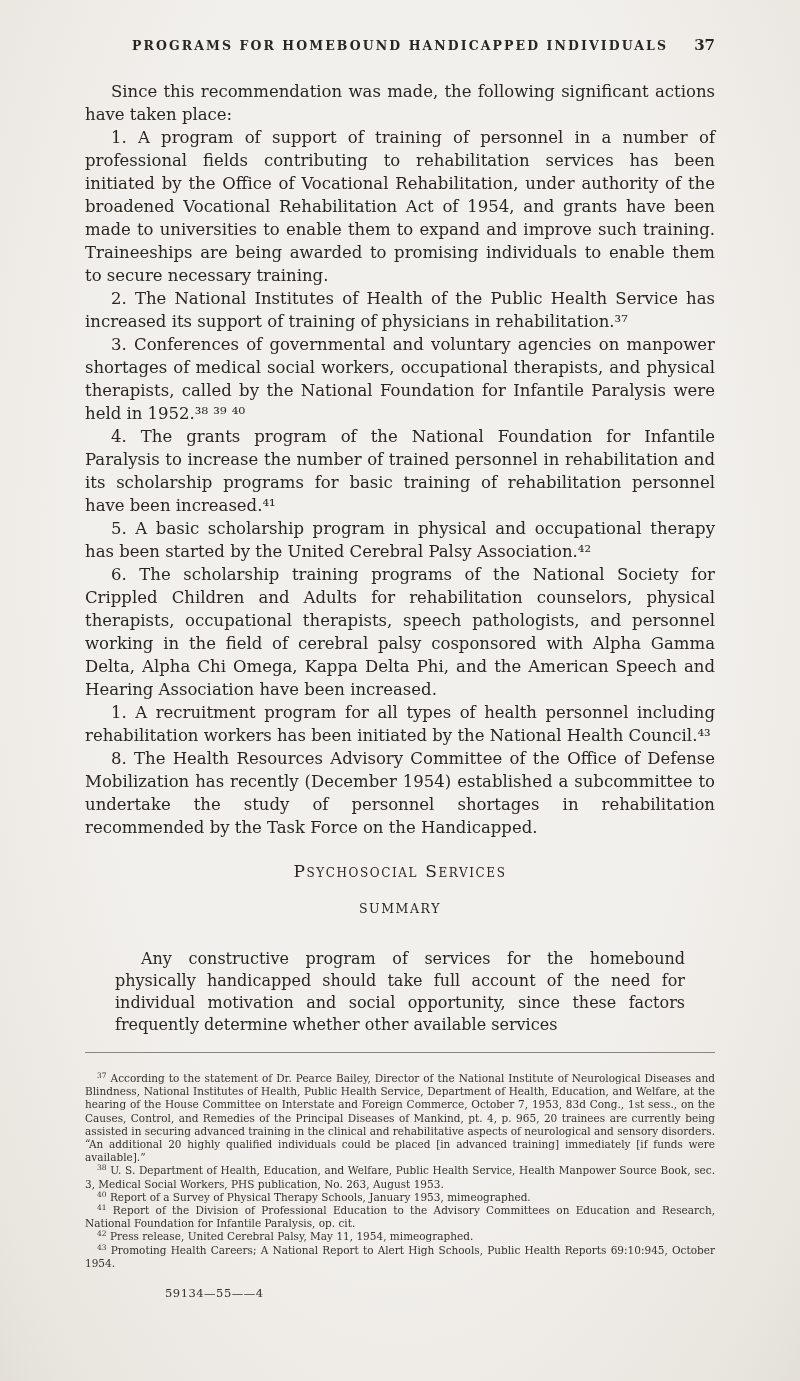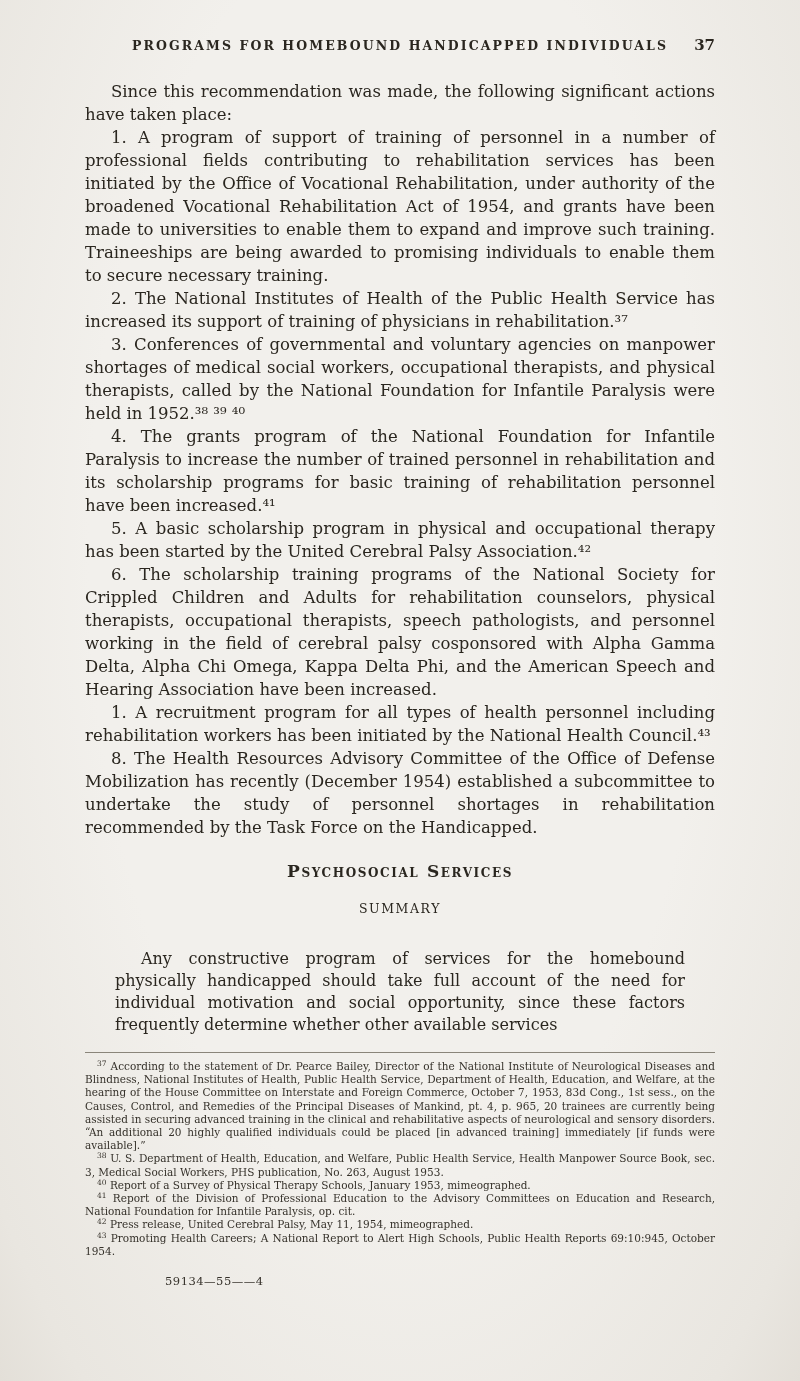--- a/index.html
+++ b/index.html
@@ -36,21 +36,21 @@
     font-size: 15px;
   }
   .para {
     font-size: 16.5px;
     line-height: 23px;
     text-align: justify;
     text-indent: 26px;
   }
   .section-heading {
     font-size: 17px;
-    font-weight: bold;
+    font-weight: normal;
     text-align: center;
     font-variant: small-caps;
     letter-spacing: 1.6px;
     margin-top: 22px;
   }
   .sub-heading {
     font-size: 12.5px;
     font-weight: normal;
     text-align: center;
     letter-spacing: 1.6px;
@@ -62,21 +62,21 @@
     text-align: justify;
     text-indent: 26px;
     margin: 32px 30px 0 30px;
   }
   .footnote-rule {
     border: none;
     border-top: 1px solid #8a857a;
     margin-top: 16px;
     width: 100%;
   }
-  .footnotes { margin-top: 7px; }
+  .footnotes { margin-top: 19px; }
   .footnote {
     font-size: 10.5px;
     line-height: 13.2px;
     text-align: justify;
     text-indent: 12px;
     color: #35312a;
   }
   .footnote sup {
     font-size: 7.5px;
     line-height: 0;

